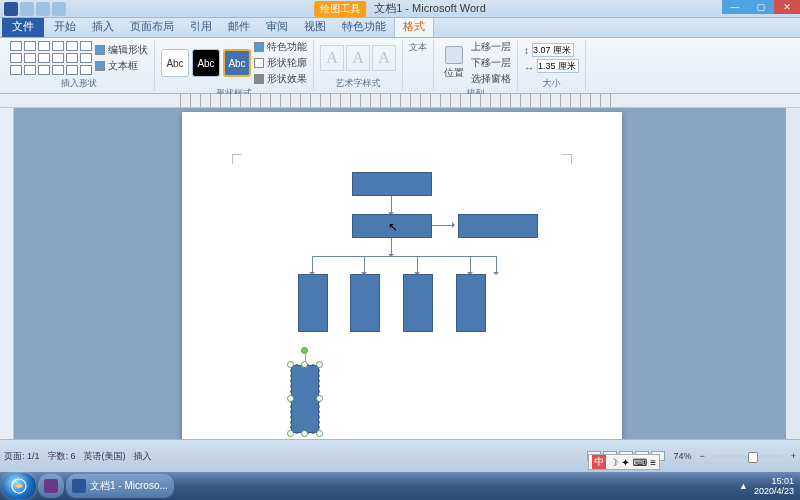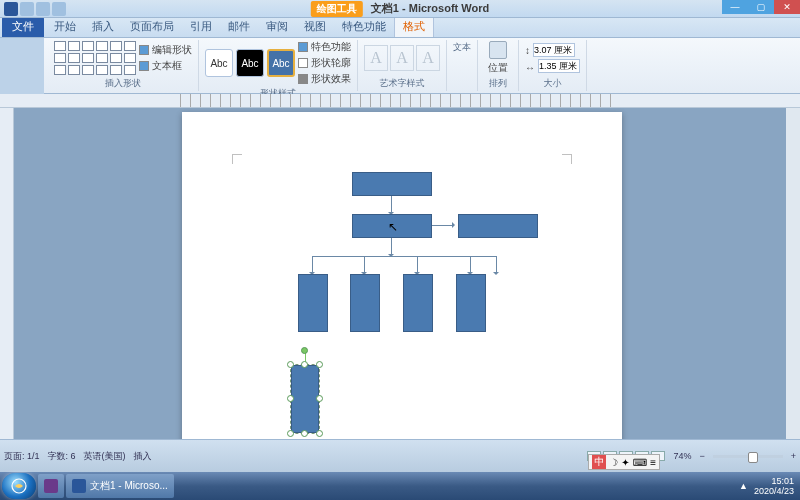--- a/index.html
+++ b/index.html
@@ -3,37 +3,37 @@
 <meta charset="utf-8">
 <style>
   * { margin: 0; padding: 0; box-sizing: border-box; font-family: "Microsoft YaHei", sans-serif; }
   body { width: 800px; height: 500px; background: #bcd2e8; overflow: hidden; font-size: 11px; }
 
   
   .titlebar { height: 18px; background: linear-gradient(#d5e4f2,#c2d9f0); display: flex; align-items: center; position: relative; border-bottom: 1px solid #9fb8d3; }
   .titlebar-left { display: flex; gap: 2px; padding-left: 4px; }
   .tb-ico { width: 14px; height: 14px; background: #a0c0e0; border-radius: 2px; }
   .tb-ico.word { background: #2a5699; }
-  .titlebar-center { position:absolute; left:50%; transform:translateX(-50%); display:flex; align-items:center; gap:8px;font-weight:bold; }
+  .titlebar-center { position:absolute; left:50%; transform:translateX(-50%); display:flex; align-items:center; gap:8px; }
   .tool-tag { background:#fa9e1b; color:#fff; padding:1px 6px; font-size:10px; border-radius:2px; }
   .doc-title { font-size:11px; color:#3b3b3b; }
   .win-controls { margin-left:auto; display:flex; height:100%; }
   .win-btn { width:26px; height:14px; display:flex; align-items:center; justify-content:center; font-size:9px; color:#fff; }
   .win-btn.min { background:#4fa3e0; }
   .win-btn.max { background:#4fa3e0; }
   .win-btn.close { background:#d05050; }
 
   
   .ribbon-tabs { height: 20px; background: linear-gradient(#d8e7f5,#c8dcf0); display:flex; align-items:flex-end; padding-left:2px; border-bottom:1px solid #9fb8d3; }
   .file-tab { background:#2a5caa; color:#fff; padding:3px 10px; font-size:11px; border-radius:3px 3px 0 0; margin-right:2px; }
   .tab { padding:3px 8px; font-size:11px; color:#3a5a80; cursor:pointer; }
   .tab.active { background:#f0f5fa; border:1px solid #b0c4de; border-bottom:none; border-radius:3px 3px 0 0; color:#e06000; }
 
   
-  .ribbon { height:56px; background:linear-gradient(#f4f8fc,#e4ecf5); border-bottom:1px solid #9fb8d3; display:flex; padding:2px 4px;margin-left:44px; }
+  .ribbon { height:56px; background:linear-gradient(#f4f8fc,#e4ecf5); border-bottom:1px solid #9fb8d3; display:flex; padding:2px 4px; }
   .group { display:flex; flex-direction:column; align-items:center; border-right:1px solid #cfd9e5; padding:0 6px; }
   .group-body { flex:1; display:flex; align-items:center; gap:3px; }
   .group-label { font-size:9px; color:#5a6f8a; padding:1px 0; }
   .shape-grid { display:grid; grid-template-columns:repeat(6,12px); grid-auto-rows:10px; gap:2px; }
   .shape-cell { width:12px; height:10px; border:1px solid #7a8aa0; background:#fff; }
   .style-sw { width:28px; height:28px; border:1px solid #b0c4de; border-radius:3px; display:flex; align-items:center; justify-content:center; font-size:10px; }
   .style-sw.s1{background:#fff;color:#333}
   .style-sw.s2{background:#000;color:#fff}
   .style-sw.s3{background:#4472a8;color:#fff;border:2px solid #e6b040}
   .vlist { display:flex; flex-direction:column; gap:2px; font-size:10px; color:#444; }
@@ -75,21 +75,21 @@
   
   .statusbar { position:absolute; left:0; right:0; bottom:0; height:14px; background:linear-gradient(#d0e0f0,#b8cce0); display:flex; align-items:center; font-size:9px; color:#335; padding:16px 4px; gap:8px; border-top:1px solid #9fb8d3}
   .statusbar .spacer{flex:1}
   .view-icons{display:flex;gap:2px}
   .view-icons span{width:14px;height:10px;border:1px solid #8aa;background:#eef4fa}
   .zoom-slider{width:70px;height:3px;background:#c0d0e0;position:relative}
   .zoom-slider::after{content:"";position:absolute;left:50%;top:-3px;width:8px;height:9px;background:#fff;border:1px solid #888;border-radius:2px}
   
   .win-taskbar{position:absolute;left:0;right:0;bottom:0;height:28px;background:linear-gradient(#6a8ab5 0%,#3a5a85 50%,#2a4a75 100%);display:flex;align-items:center;padding:0 2px}
   .start-orb{width:34px;height:26px;border-radius:13px;background:radial-gradient(circle at 40% 35%,#9fe0ff,#1a6fc0 55%,#083a70);display:flex;align-items:center;justify-content:center;color:#fff;font-weight:bold;box-shadow:0 0 4px rgba(255,255,255,.4)}
-  .tb-item{height:24px;padding:0 6px;margin-left:2px;display:flex;align-items:center;gap:4px;background:linear-gradient(#7fa0c8,#5078a8);border-radius:2px;color:#fff;font-size:10px}
+  .tb-item{height:24px;padding:0 6px;margin-left:2px;display:flex;align-items:center;gap:4px;background:linear-gradient(#7fa0c8,#5078a8);border-radius:10px;color:#fff;font-size:10px}
   .tb-item .ic{width:14px;height:14px;background:#2a5699;border-radius:2px}
   .tb-item.purple .ic{background:#6a3a8a}
   .tray{margin-left:auto;display:flex;align-items:center;gap:6px;color:#fff;font-size:9px;text-align:right;padding-right:4px}
 
   
   .ime-bar{position:absolute;right:140px;bottom:30px;height:16px;background:#f4f4f4;border:1px solid #aaa;display:flex;align-items:center;gap:3px;padding:0 3px;font-size:10px}
 
   
   .statusbar{bottom:28px}
   .doc-area{bottom:42px}
@@ -206,20 +206,31 @@
   <div class="group">
     <div class="group-label">文本</div>
   </div>
 
   <div class="group">
     <div class="group-body">
       <div class="big-btn">
           <div class="bi"></div>
           <span>位置</span>
         </div>
+      <div class="vlist">
+        <div>
+            <span>上移一层</span>
+          </div>
+        <div>
+            <span>下移一层</span>
+          </div>
+        <div>
+            <span>选择窗格</span>
+          </div>
+      </div>
     </div>
     <div class="group-label">排列</div>
   </div>
 
   <div class="group">
     <div class="group-body">
       <div class="vlist">
         <div>↕ <input class="dim-input" value="3.07 厘米" style=""></div>
         <div>↔ <input class="dim-input" value="1.35 厘米" style=""></div>
       </div>

